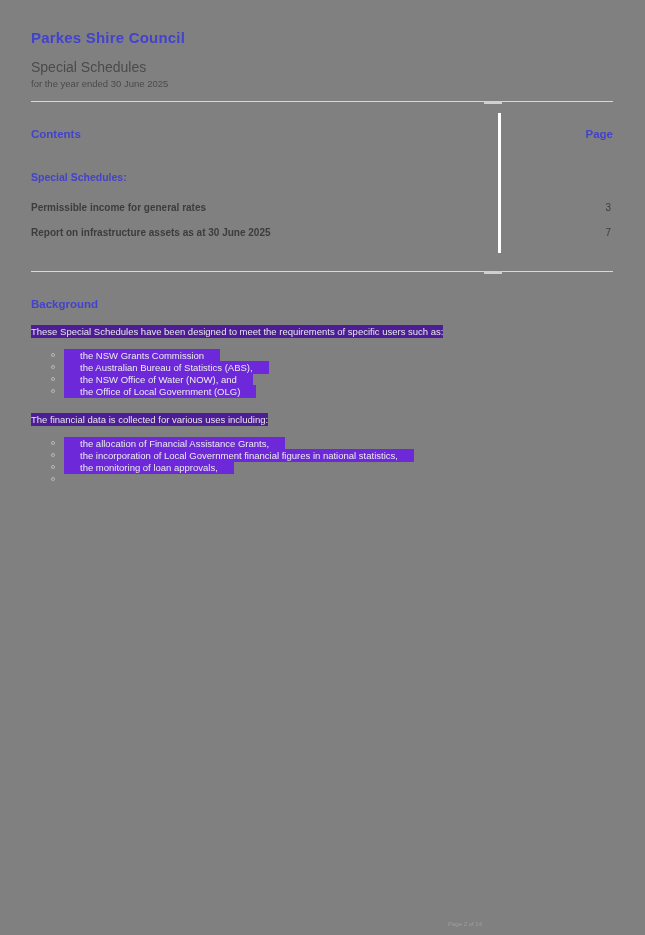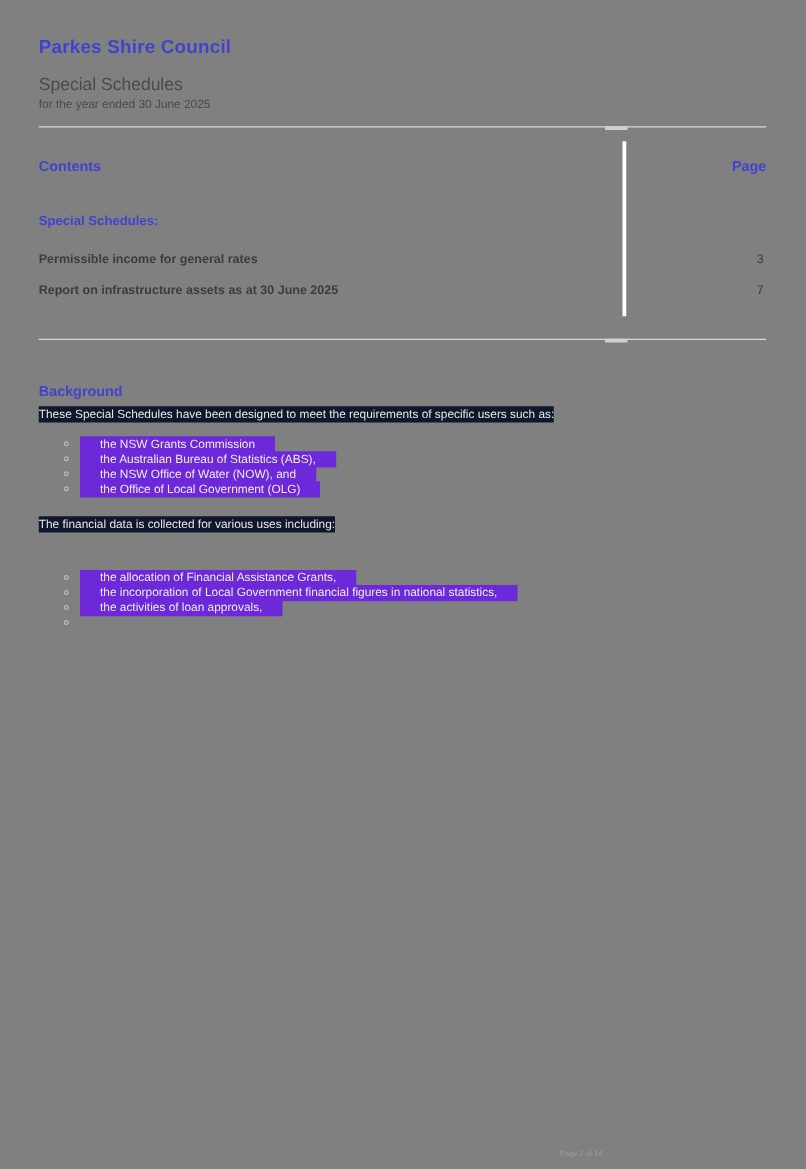--- a/index.html
+++ b/index.html
@@ -97,46 +97,46 @@
   }
   .toc-row .toc-title { position: absolute; left: 0; top: 0; font-weight: bold; }
   .toc-row .toc-page  { position: absolute; right: 2px; top: 0; }
   .toc-row.t1 { top: 202px; }
   .toc-row.t2 { top: 227px; }
 
   
   .bg-head {
     position: absolute;
     left: 31px;
-    top: 308px;
+    top: 298px;
     font-size: 11.5px;
     font-weight: bold;
     color: #4242cd;
   }
   .para {
     position: absolute;
     left: 31px;
     font-size: 9.5px;
     color: #dcdcdc;
     white-space: nowrap;
   }
-  .para .sel { background: #0f172a; color: #e8e8e8; padding: 1px 0; }
+  .para .sel { background: #4c1d95; color: #e8e8e8; padding: 1px 0; }
   .para.p1 { top: 326px; }
   .para.p2 { top: 414px; }
 
   .bullets {
     position: absolute;
     left: 48px;
     margin: 0;
     padding: 0;
     list-style: none;
     font-size: 9.5px;
   }
   .bullets.b1 { top: 350px; }
-  .bullets.b2 { top: 438px; margin-top: 19px; }
+  .bullets.b2 { top: 438px; }
   .bullets li {
     position: relative;
     height: 12px;
     line-height: 12px;
     white-space: nowrap;
     padding-left: 16px;
     color: #dcdcdc;
   }
   .bullets li .dot {
     position: absolute;
@@ -254,21 +254,21 @@
     <li>
       <span class="dot"></span>
       <span class="sel">the allocation of Financial Assistance Grants,</span>
     </li>
     <li>
       <span class="dot"></span>
       <span class="sel">the incorporation of Local Government financial figures in national statistics,</span>
     </li>
     <li>
       <span class="dot"></span>
-      <span class="sel">the activities of loan approvals,</span>
+      <span class="sel">the monitoring of loan approvals,</span>
     </li>
     <li>
       <span class="dot"></span>
     </li>
   </ul>
 
   <div class="footer">Page 2 of 14</div>
 
   <div class="scrollbar">
     <div class="scroll-thumb"></div>

